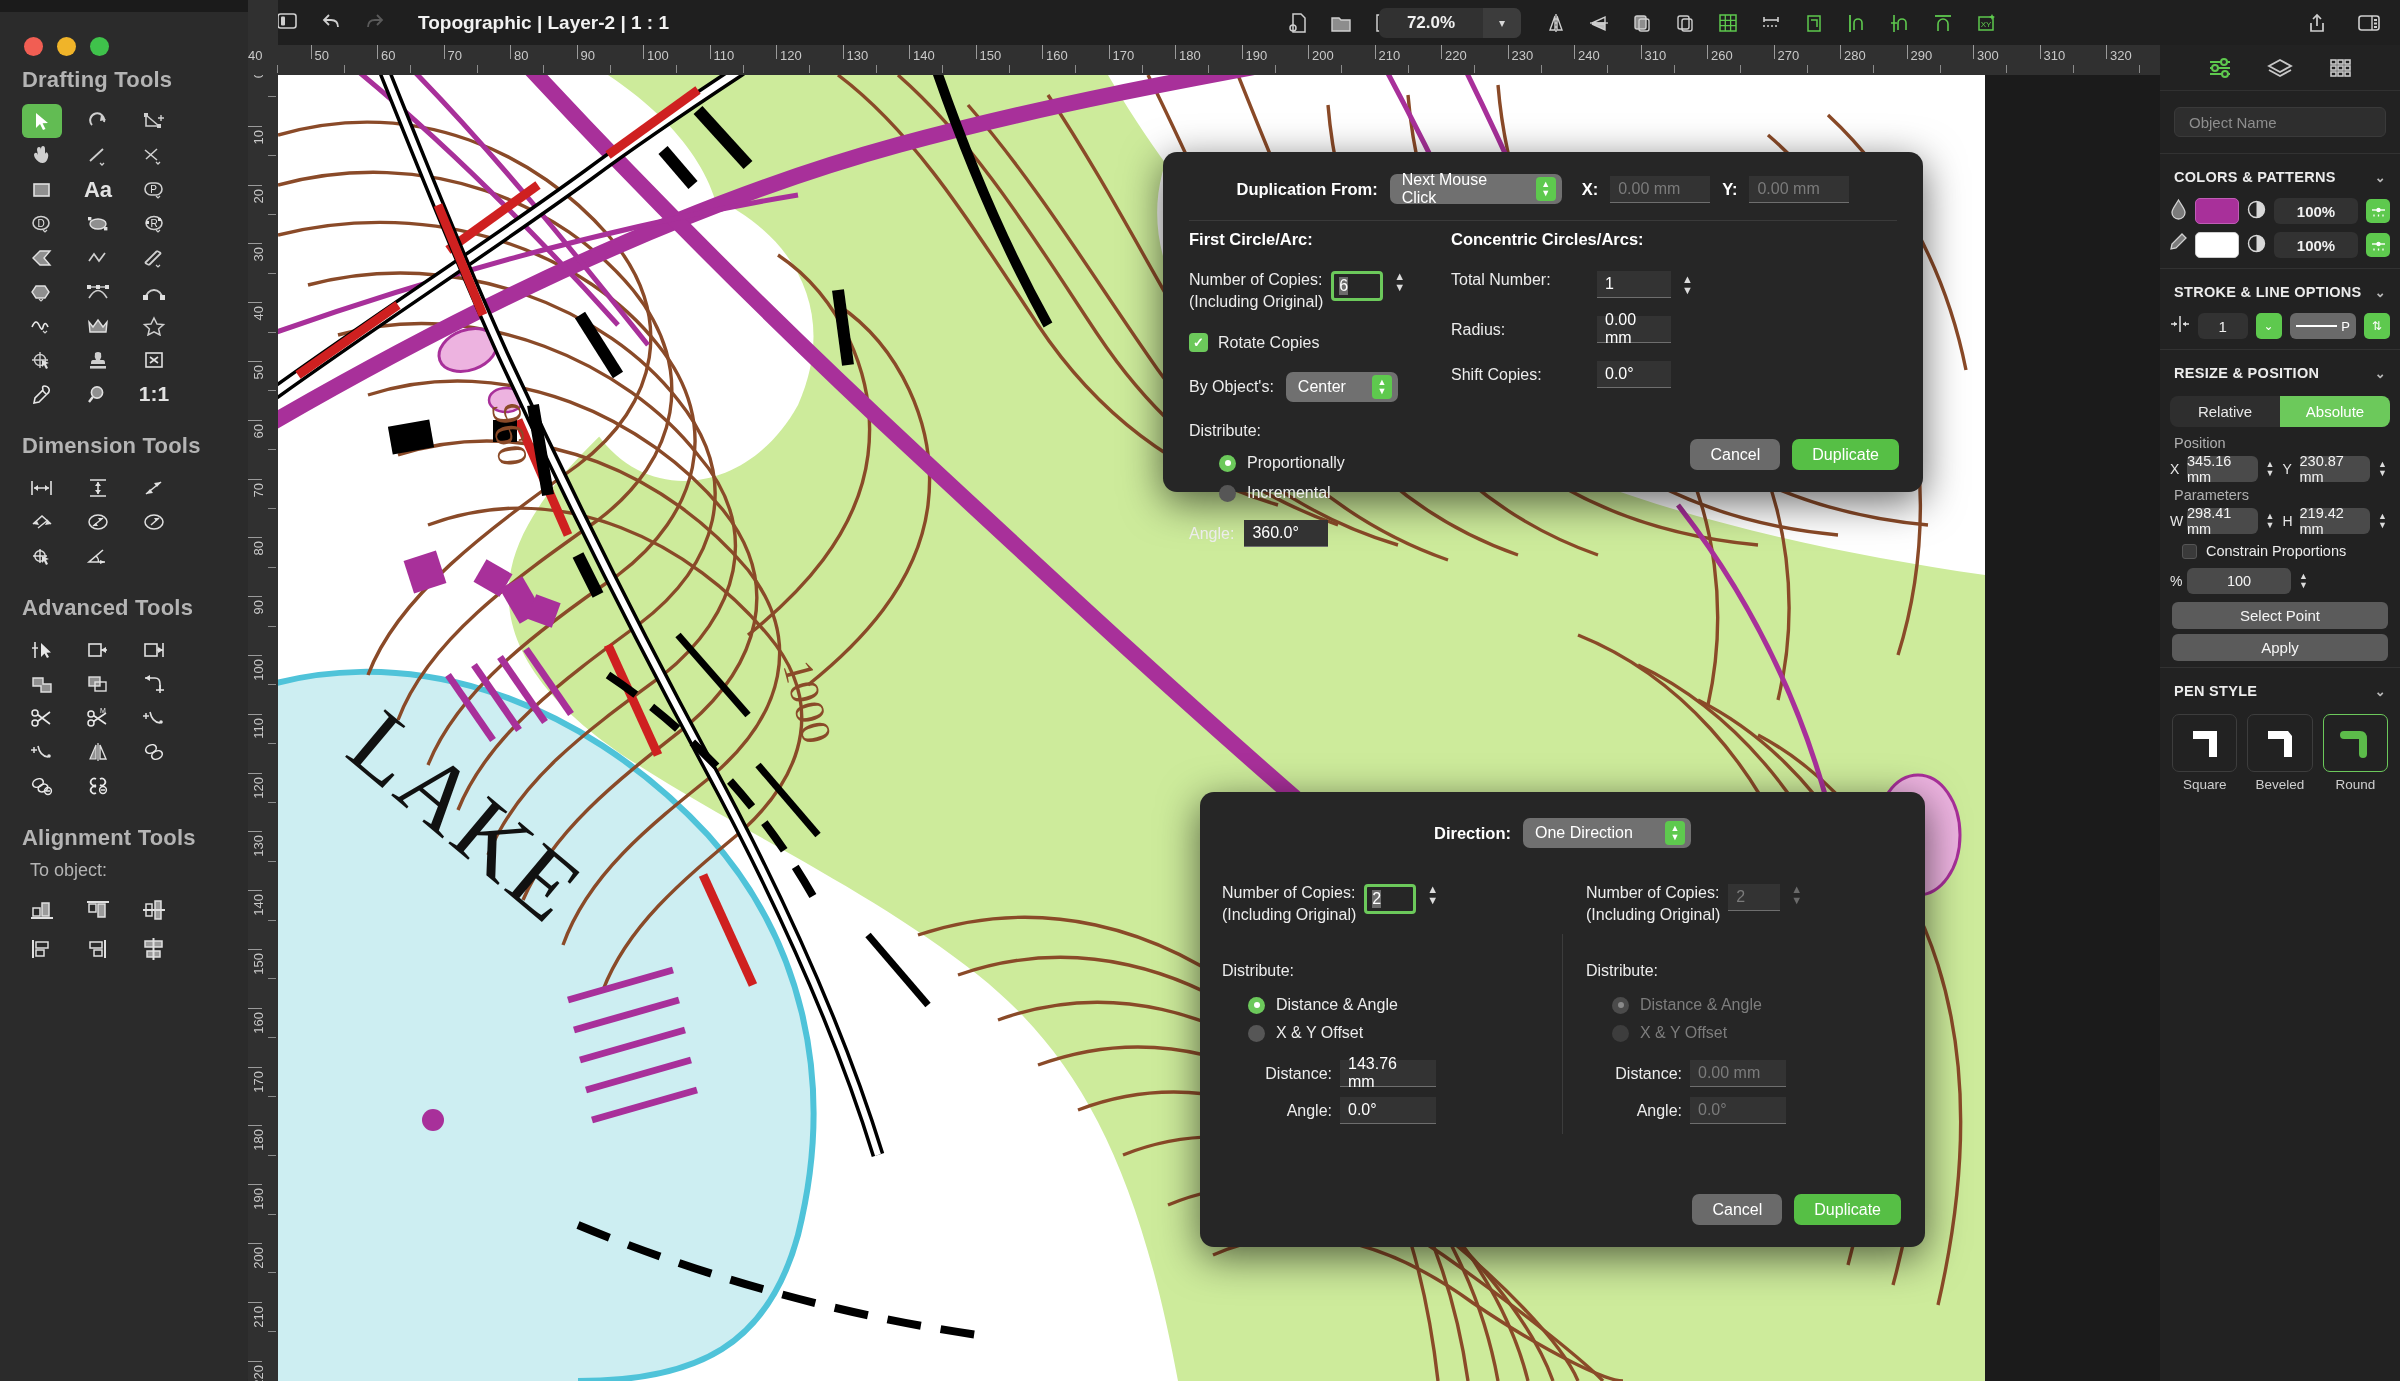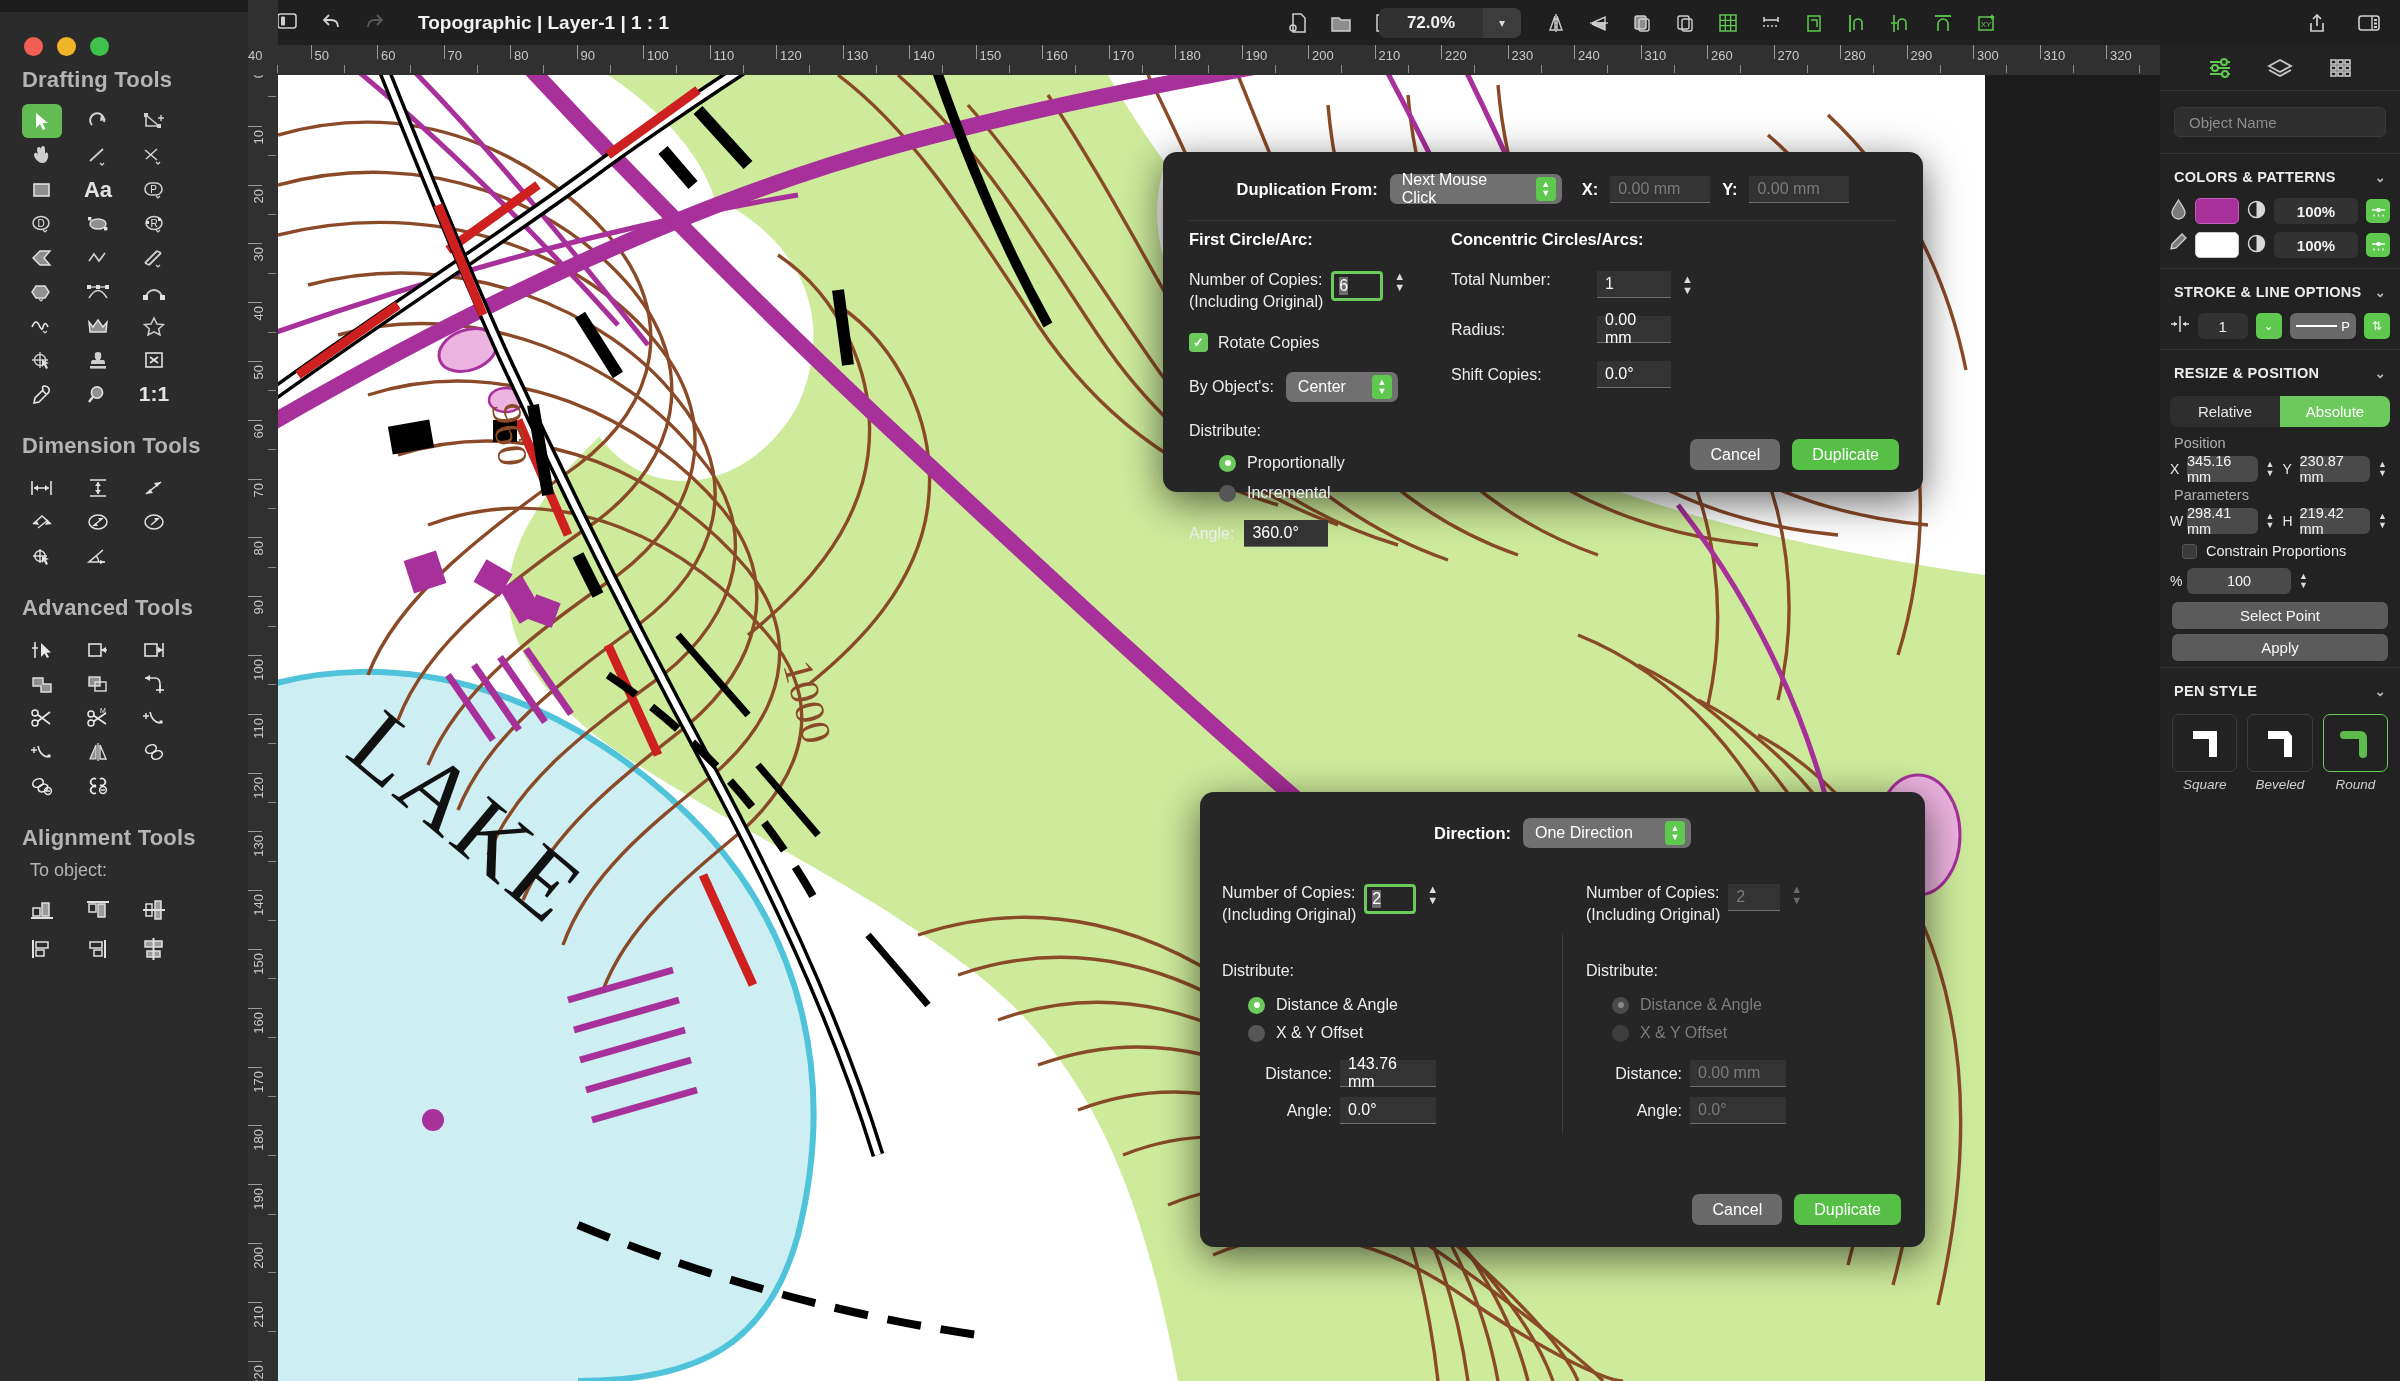--- a/index.html
+++ b/index.html
@@ -129,21 +129,21 @@
     color: #f4f4f4; font-size: 14.5px; display: flex; align-items: center; justify-content: center;
   }
   .stepper { width: 15px; height: 26px; display: flex; flex-direction: column; align-items: center; justify-content: center; color: #dcdcdc; font-size: 9px; line-height: 9px; }
   .cbrow { display: flex; align-items: center; gap: 9px; padding: 6px 22px; color: #ececec; font-size: 14.5px; }
   .cbox { width: 15px; height: 15px; border-radius: 3px; background: #3a3a3a; border: 1px solid #555; }
   .helptext { color: #d4d4d4; font-size: 13.5px; line-height: 1.28; padding: 6px 12px; }
   .wbtn {
     margin: 5px 12px; height: 27px; background: #5b5b5b; border-radius: 6px;
     display: flex; align-items: center; justify-content: center; color: #f5f5f5; font-size: 15px;
   }
-  .penrow { display: flex; gap: 10px; padding: 6px 12px; font-style: italic; }
+  .penrow { display: flex; gap: 10px; padding: 6px 12px; }
   .pencell { flex: 1; }
   .penbox { height: 58px; border: 1px solid #3d3d3d; border-radius: 7px; display:flex;align-items:center;justify-content:center; }
   .penbox.on { border-color: #6cc95b; }
   .pencap { text-align: center; color: #cfcfcf; font-size: 13.5px; margin-top: 5px; }
 
   
   .dlg {
     position: absolute; background: #262626; border-radius: 14px;
     box-shadow: 0 10px 40px rgba(0,0,0,.6);
     color: #f0f0f0;
@@ -603,21 +603,21 @@
       <span>
         <svg width="22" height="20" viewBox="0 0 22 20">
             <path d="M9 4 L4 9 L9 14" stroke="#cfcfcf" stroke-width="1.8" fill="none"></path>
             <path d="M4 9 h7 q7 0 7 7" stroke="#cfcfcf" stroke-width="1.8" fill="none"></path>
           </svg></span>
       <span>
         <svg width="22" height="20" viewBox="0 0 22 20">
             <path d="M13 4 L18 9 L13 14" stroke="#5a5a5a" stroke-width="1.8" fill="none"></path>
             <path d="M18 9 h-7 q-7 0-7 7" stroke="#5a5a5a" stroke-width="1.8" fill="none"></path>
           </svg></span>
-      <span class="doc-title">Topographic | Layer-1 | 1 : 1</span>
+      <span class="doc-title">Topographic | Layer-2 | 1 : 1</span>
     </div>
 
     <div class="tb-icons" style="left:1035px">
       <span class="tbi">
         <svg width="22" height="22" viewBox="0 0 22 22">
             <path d="M6 2 h8 l4 4 v14 h-12z" fill="none" stroke="#cfcfcf" stroke-width="1.5"></path>
             <circle cx="6" cy="16" r="3" fill="none" stroke="#cfcfcf" stroke-width="1.5"></circle>
           </svg>
         </span>
       <span class="tbi">

